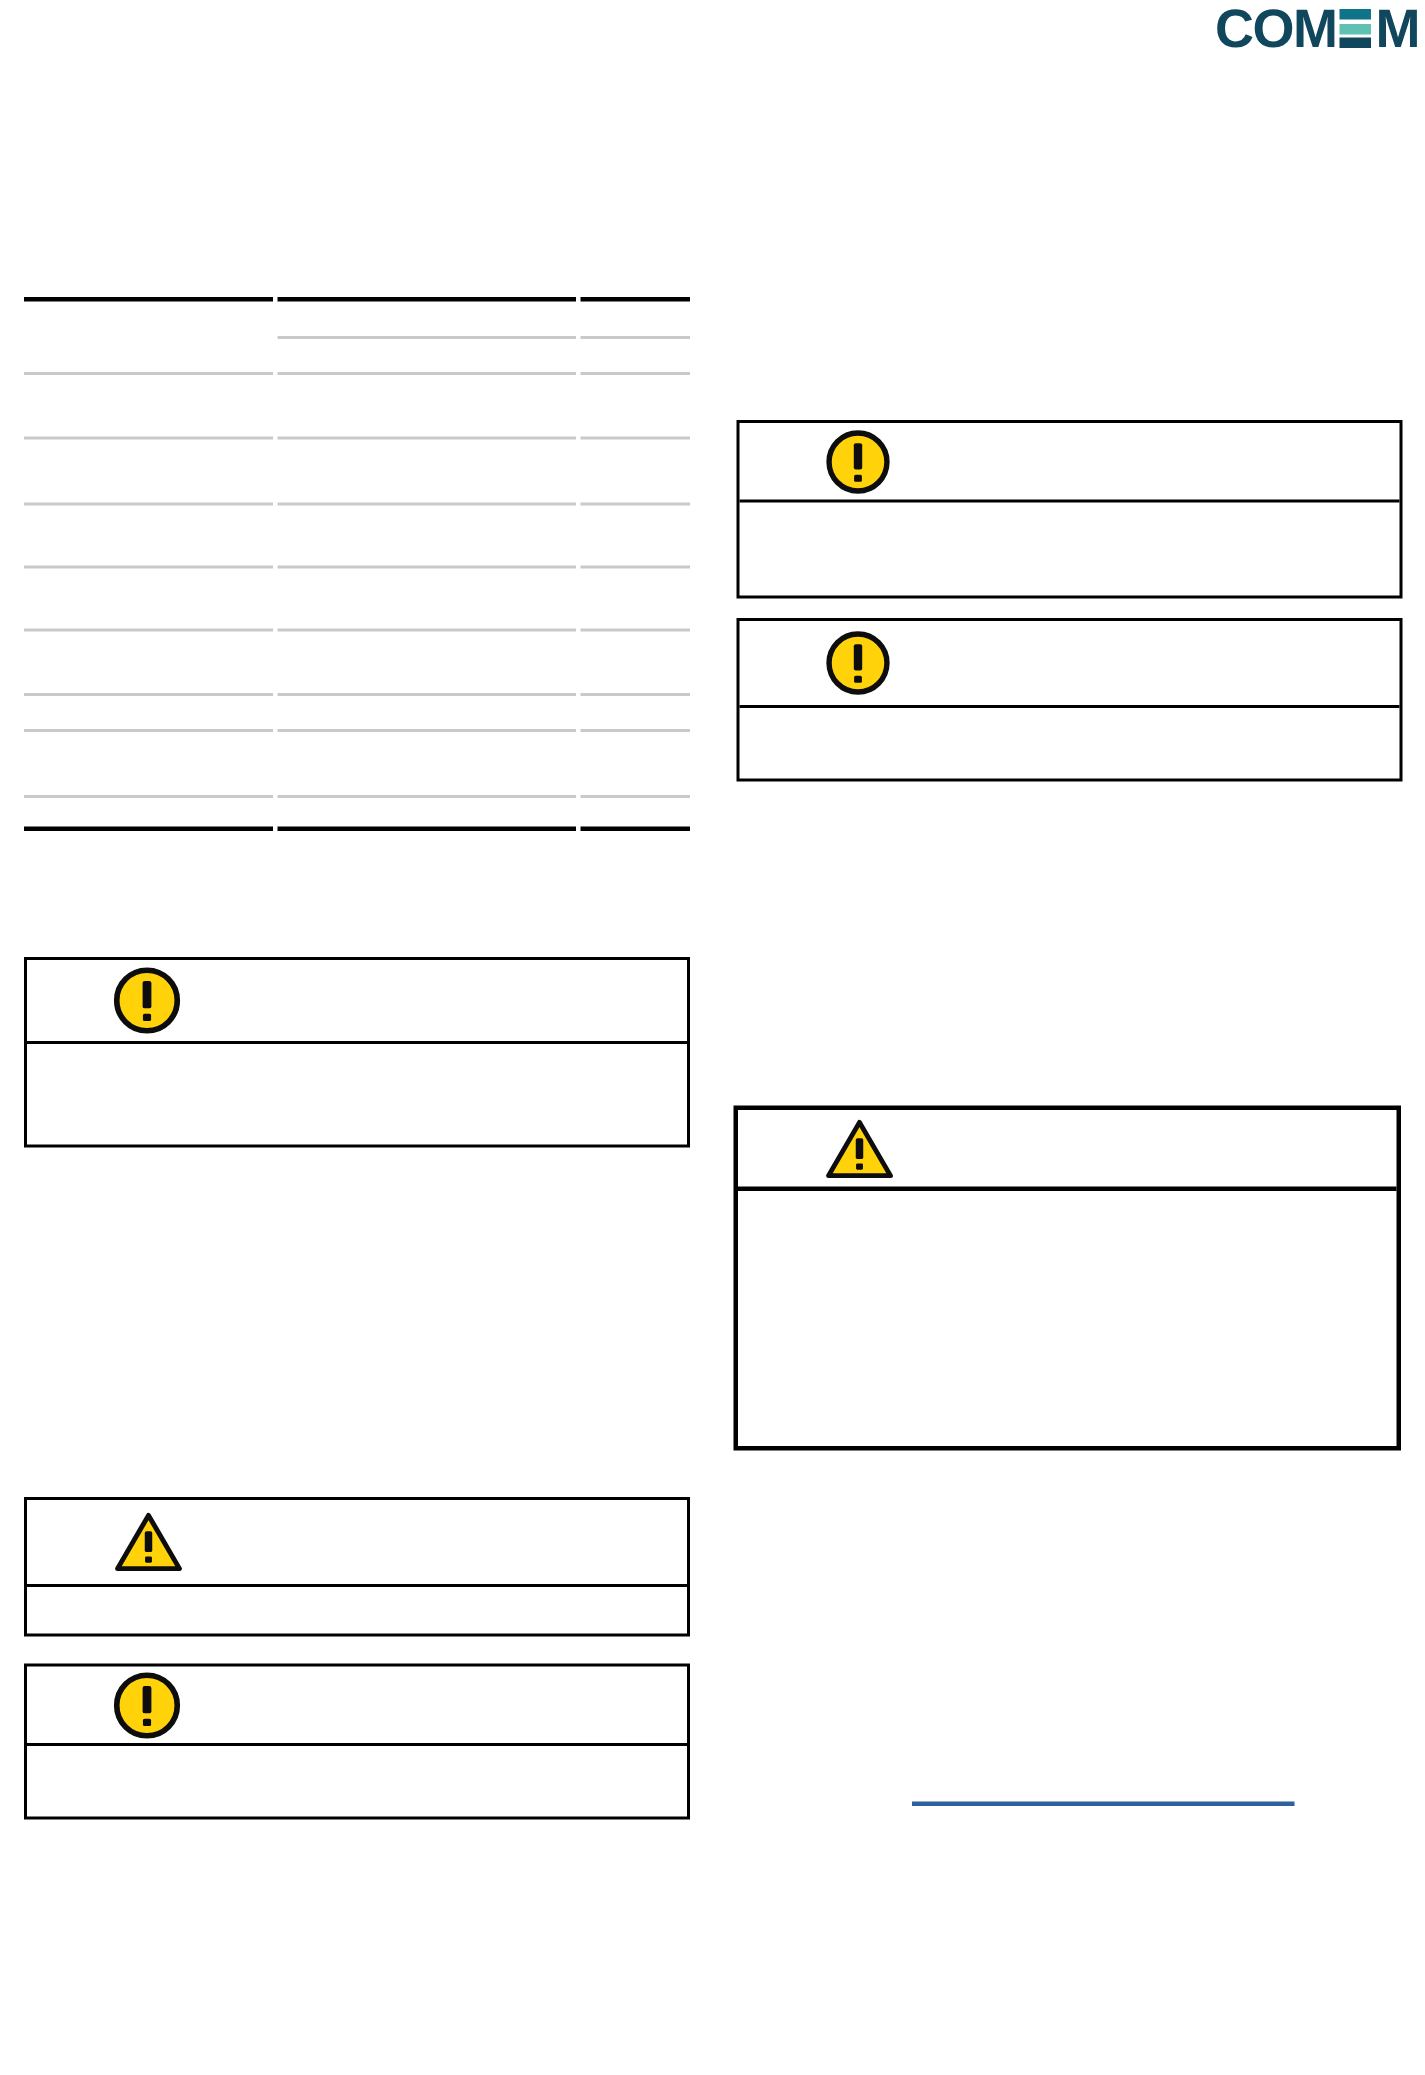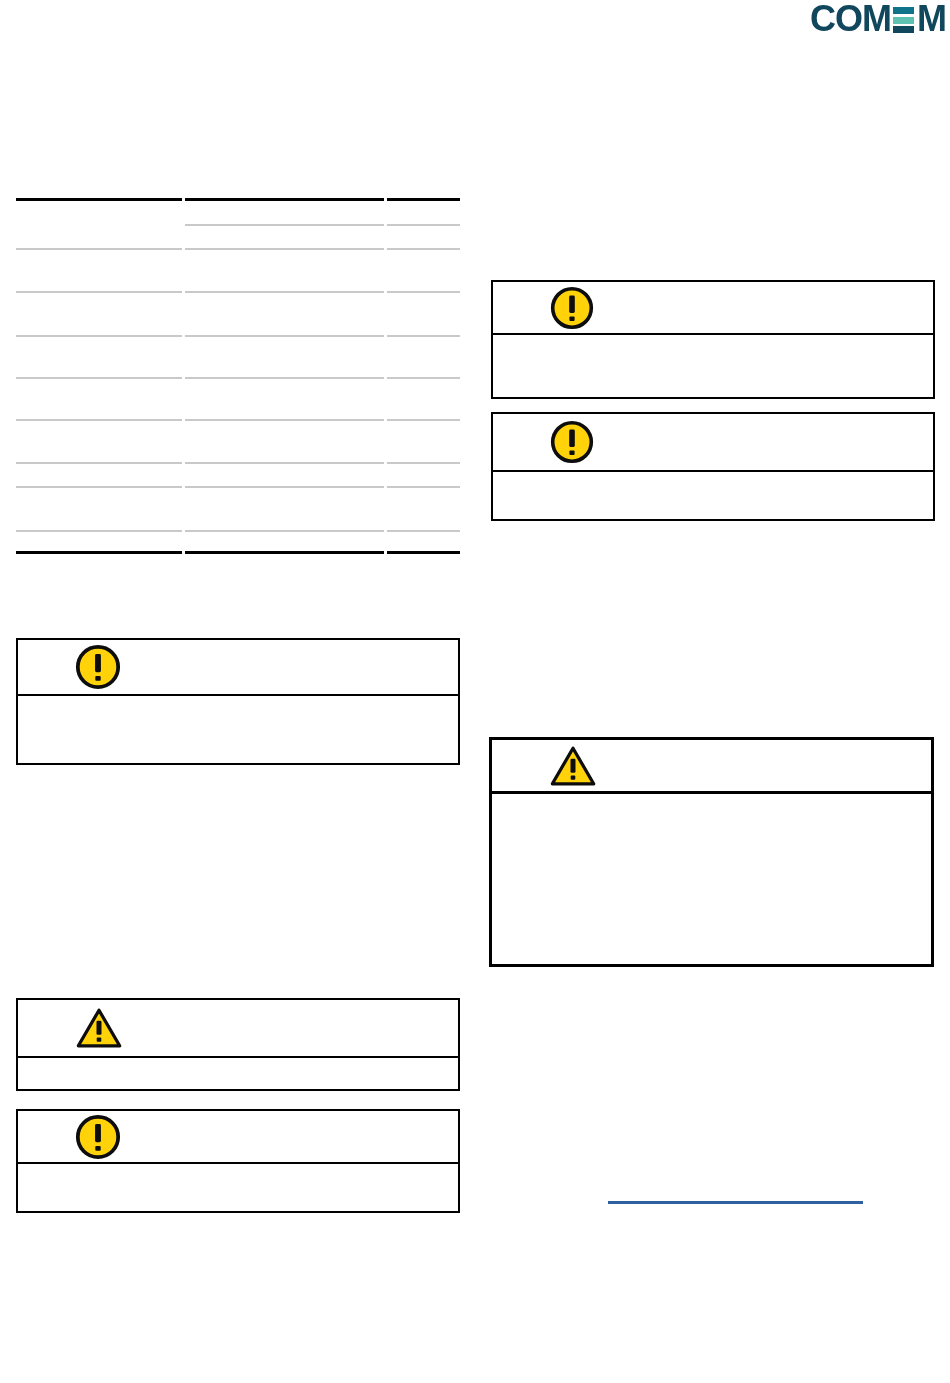--- a/index.html
+++ b/index.html
@@ -1,21 +1,21 @@
 <!DOCTYPE html>
 <html><head>
 <meta charset="utf-8">
 <style>
   * { margin:0; padding:0; box-sizing:border-box; }
   html,body { background:#ffffff; }
   body { font-family:"Liberation Sans", sans-serif; }
   .page { position:relative; width:950px; height:1383px; background:#ffffff; overflow:hidden; }
 
   
-  .logo { position:absolute; left:810px; top:5px; height:28px; display:flex; align-items:flex-end; }
+  .logo { position:absolute; left:810px; top:5px; height:28px; display:flex; align-items:center; }
   .logo-txt { font-size:36px; line-height:28px; font-weight:700; color:#11475c; letter-spacing:-1px; }
   .e-bars { display:inline-flex; flex-direction:column; justify-content:space-between; width:21px; height:26px; margin:0 3px 0 2px; }
   .e-bars .bar { width:100%; height:7px; }
   .bar-top { background:#0f7389; }
   .bar-mid { background:#5fc1b2; }
   .bar-bot { background:#11475c; }
 
   
   .spec-table { position:absolute; left:13px; top:198px; width:450px; border-collapse:separate; border-spacing:3px 0; table-layout:fixed; }
   .spec-table td { padding:0; font-size:11px; }

